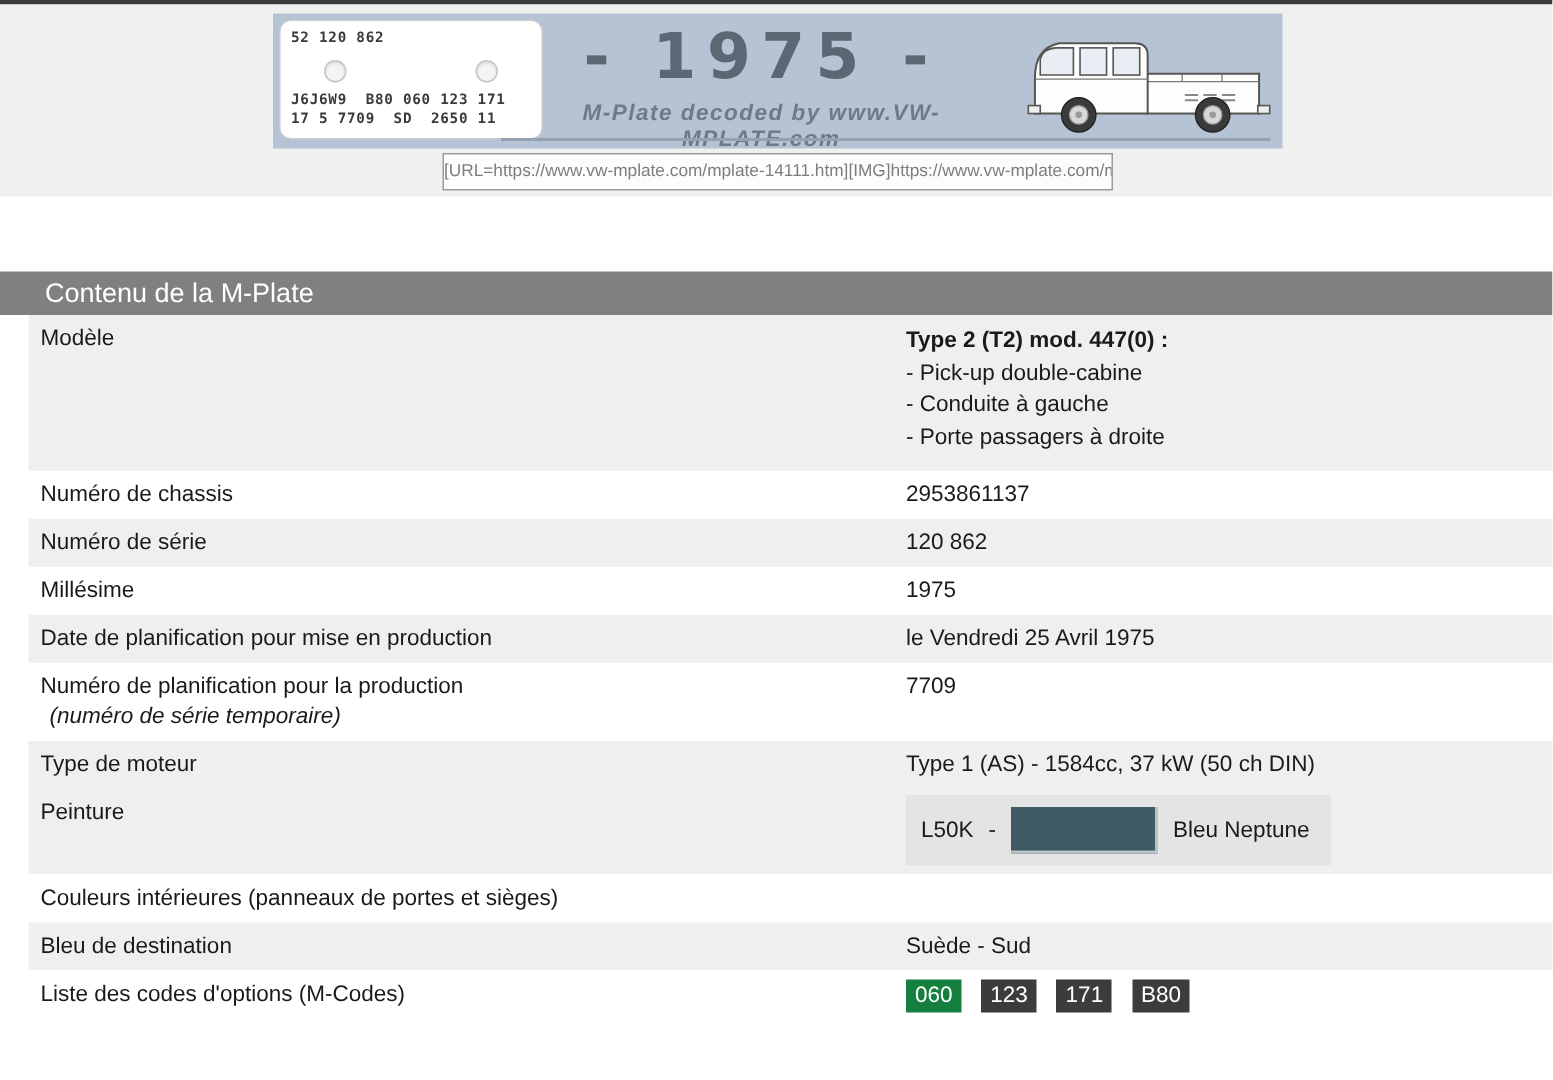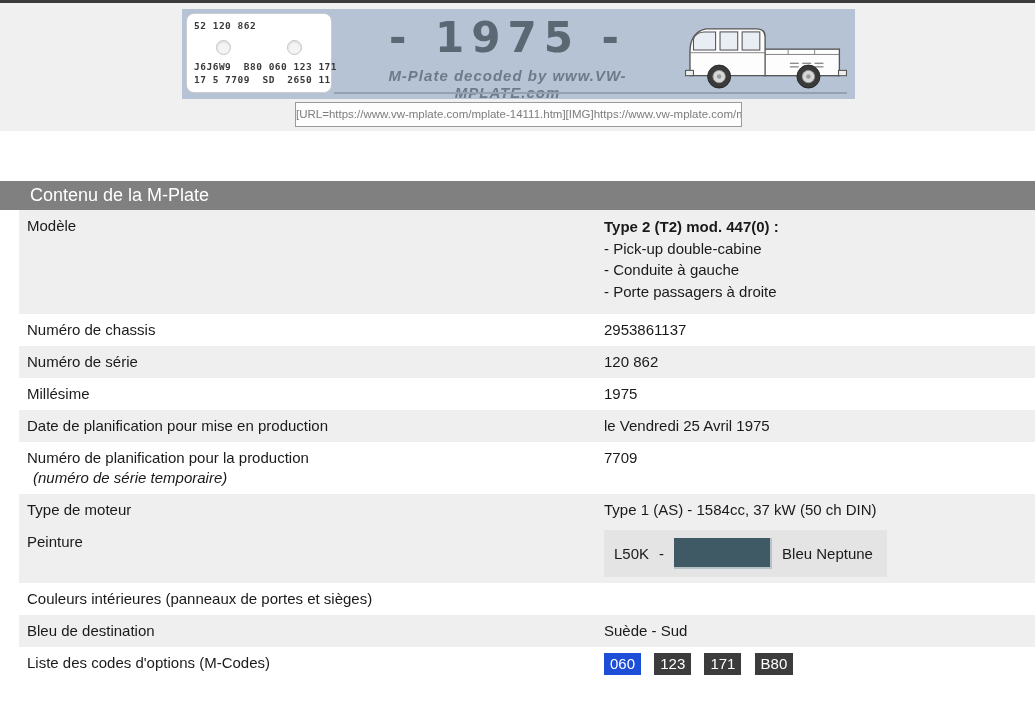--- a/index.html
+++ b/index.html
@@ -9,21 +9,21 @@
     overflow:hidden;position:relative;
   }
   .top-border{height:3px;background:#3c3c3c;}
   
   .top-section{position:relative;background:#f0f0f0;height:128px;}
   .banner{
     position:absolute;left:182px;top:6px;width:673px;height:90px;
     background:#b5c3d5;
   }
   .mplate{
-    position:absolute;left:4px;top:4px;width:146px;height:80px;
+    position:absolute;left:4px;top:4px;width:176px;height:80px;
     background:#fff;border:1px solid #c9ccd0;border-radius:8px;
     box-sizing:border-box;padding:5px 7px;
     font-family:"DejaVu Sans Mono", monospace;
     font-size:9.5px;font-weight:bold;color:#3a3a3a;
   }
   .mplate .pline{white-space:pre;letter-spacing:0.5px;line-height:13px;}
   .mplate .holes{display:flex;justify-content:space-between;padding:0 22px;margin:8px 0 5px;}
   .mplate .hole{
     width:13px;height:13px;border-radius:50%;
     background:#f4f4f4;border:1px solid #c2c6ca;
@@ -211,20 +211,20 @@
   </div>
 
   <div class="row gray">
     <div class="lbl">Bleu de destination</div>
     <div class="val">Suède - Sud</div>
   </div>
 
   <div class="row white">
     <div class="lbl">Liste des codes d'options (M-Codes)</div>
     <div class="val">
-      <span class="mcode" style="background-color: #1d4ed8;">060</span>
+      <span class="mcode" style="background-color: #15803d;">060</span>
       <span class="mcode" style="background-color: rgb(60, 60, 60);">123</span>
       <span class="mcode" style="background-color: rgb(60, 60, 60);">171</span>
       <span class="mcode" style="background-color: rgb(60, 60, 60);">B80</span>
     </div>
   </div>
 
 </div>
 
 </body></html>

